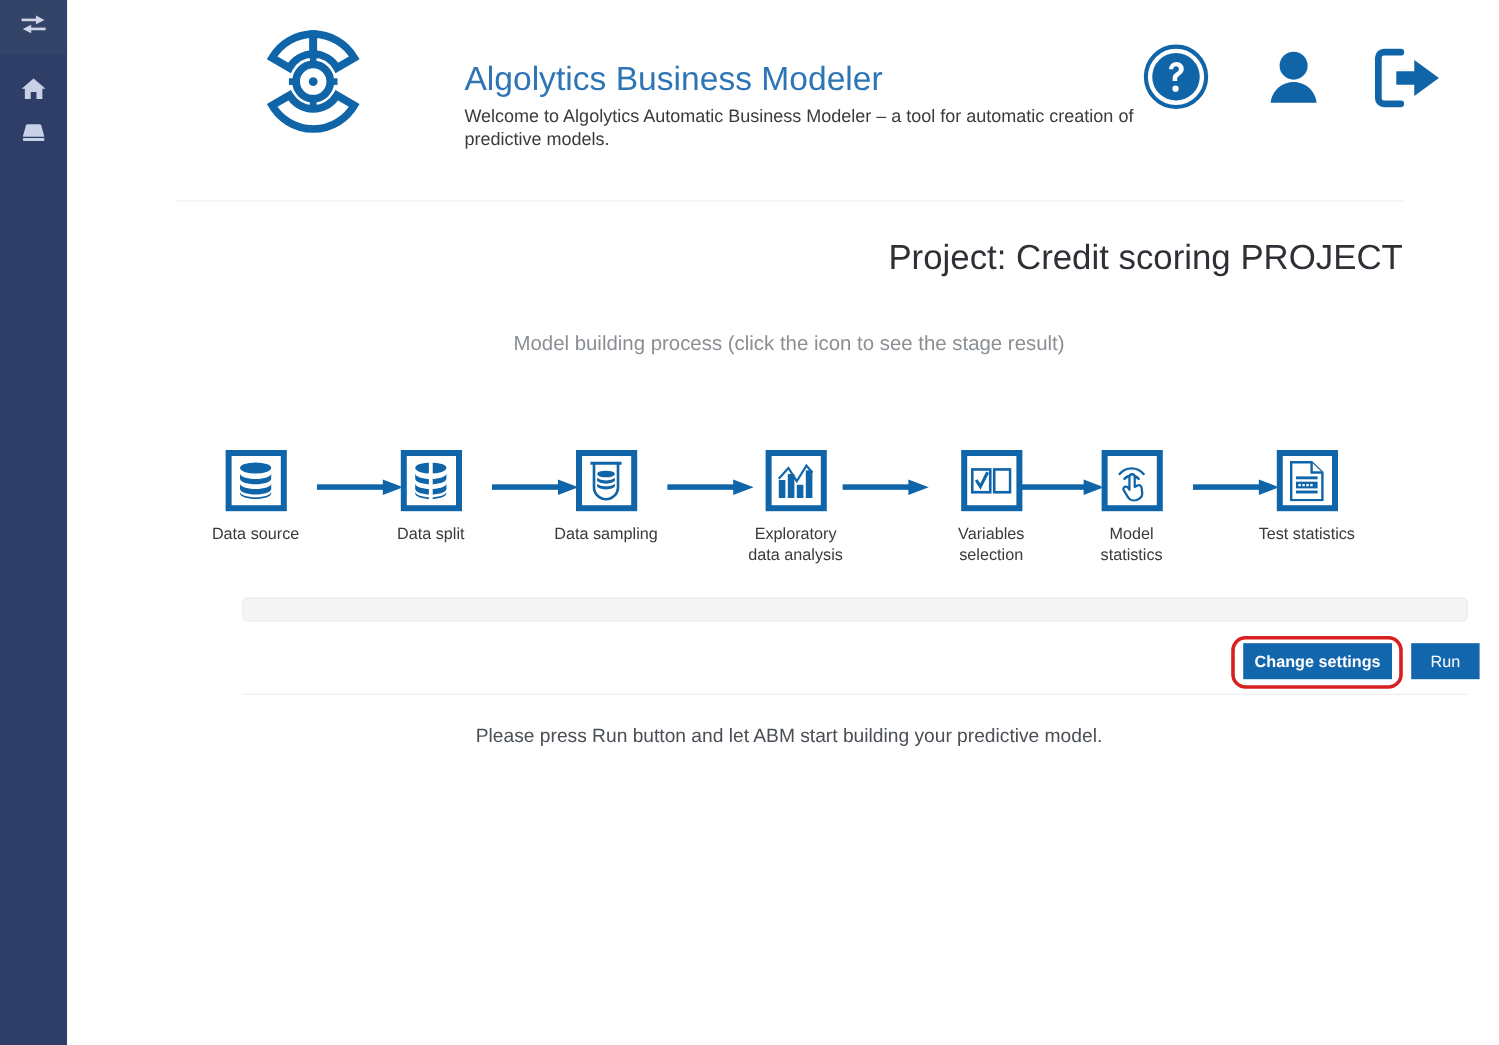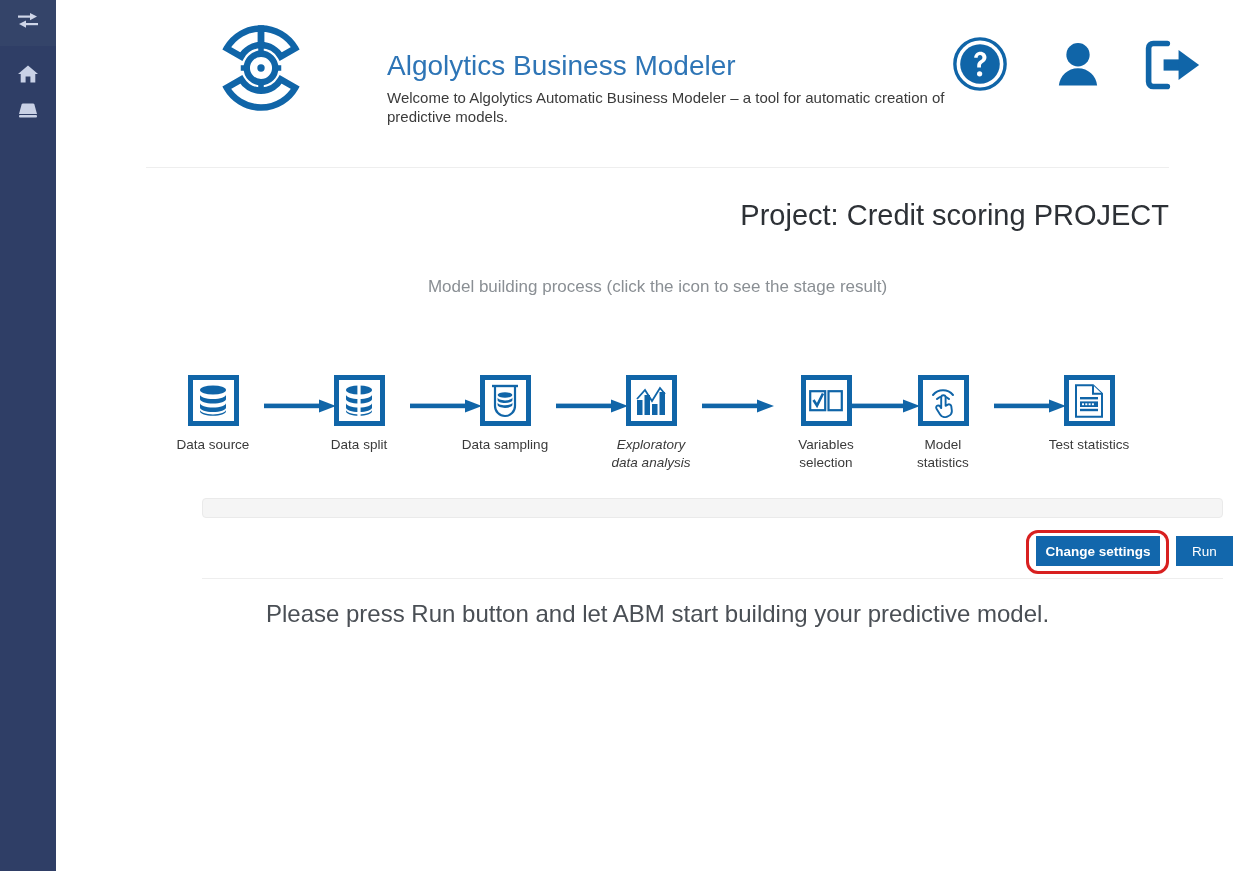--- a/index.html
+++ b/index.html
@@ -141,21 +141,21 @@
   }
   #btn-change { left: 834px; width: 124px; font-weight: bold; }
   #btn-run { left: 974px; width: 57px; }
   #divider-bottom {
     position: absolute; left: 146px; top: 578px;
     width: 1021px; height: 1px; background: #eeeeee;
   }
   #footer-message {
     position: absolute; left: 90px; top: 596px;
     width: 1023px; text-align: center;
-    font-size: 24px; color: #4a4f55; line-height: 36px;
+    font-size: 16px; color: #4a4f55; line-height: 36px;
   }
 </style>
 </head>
 <body>
 
 <div id="app">
 
   <div id="sidebar">
 
     <div id="sidebar-top">
@@ -299,21 +299,21 @@
         </div>
         <div class="stage-label">Data sampling</div>
       </div>
       <span class="arrow" style="left:412px;">
         <svg width="72" height="14" viewBox="0 0 72 14">
             <rect x="0" y="4.6" width="58" height="4.6" fill="#1065a8"></rect>
             <polygon points="55,0.5 72,7 55,13.5" fill="#1065a8"></polygon>
           </svg>
       </span>
 
-      <div class="stage" style="left:447px;font-style:italic;">
+      <div class="stage" style="left:459px;">
         <div class="stage-box">
           <svg width="32" height="32" viewBox="0 0 32 32">
             <g fill="#1065a8">
               <rect x="2" y="15" width="5.5" height="15"></rect>
               <rect x="9.5" y="10" width="5.5" height="20"></rect>
               <rect x="17" y="19" width="5.5" height="11"></rect>
               <rect x="24.5" y="7" width="5.5" height="23"></rect>
             </g>
             <polyline points="2,14 10,5 17,16 25,3 30,9" fill="none" stroke="#1065a8" stroke-width="1.8"></polyline>
           </svg>

